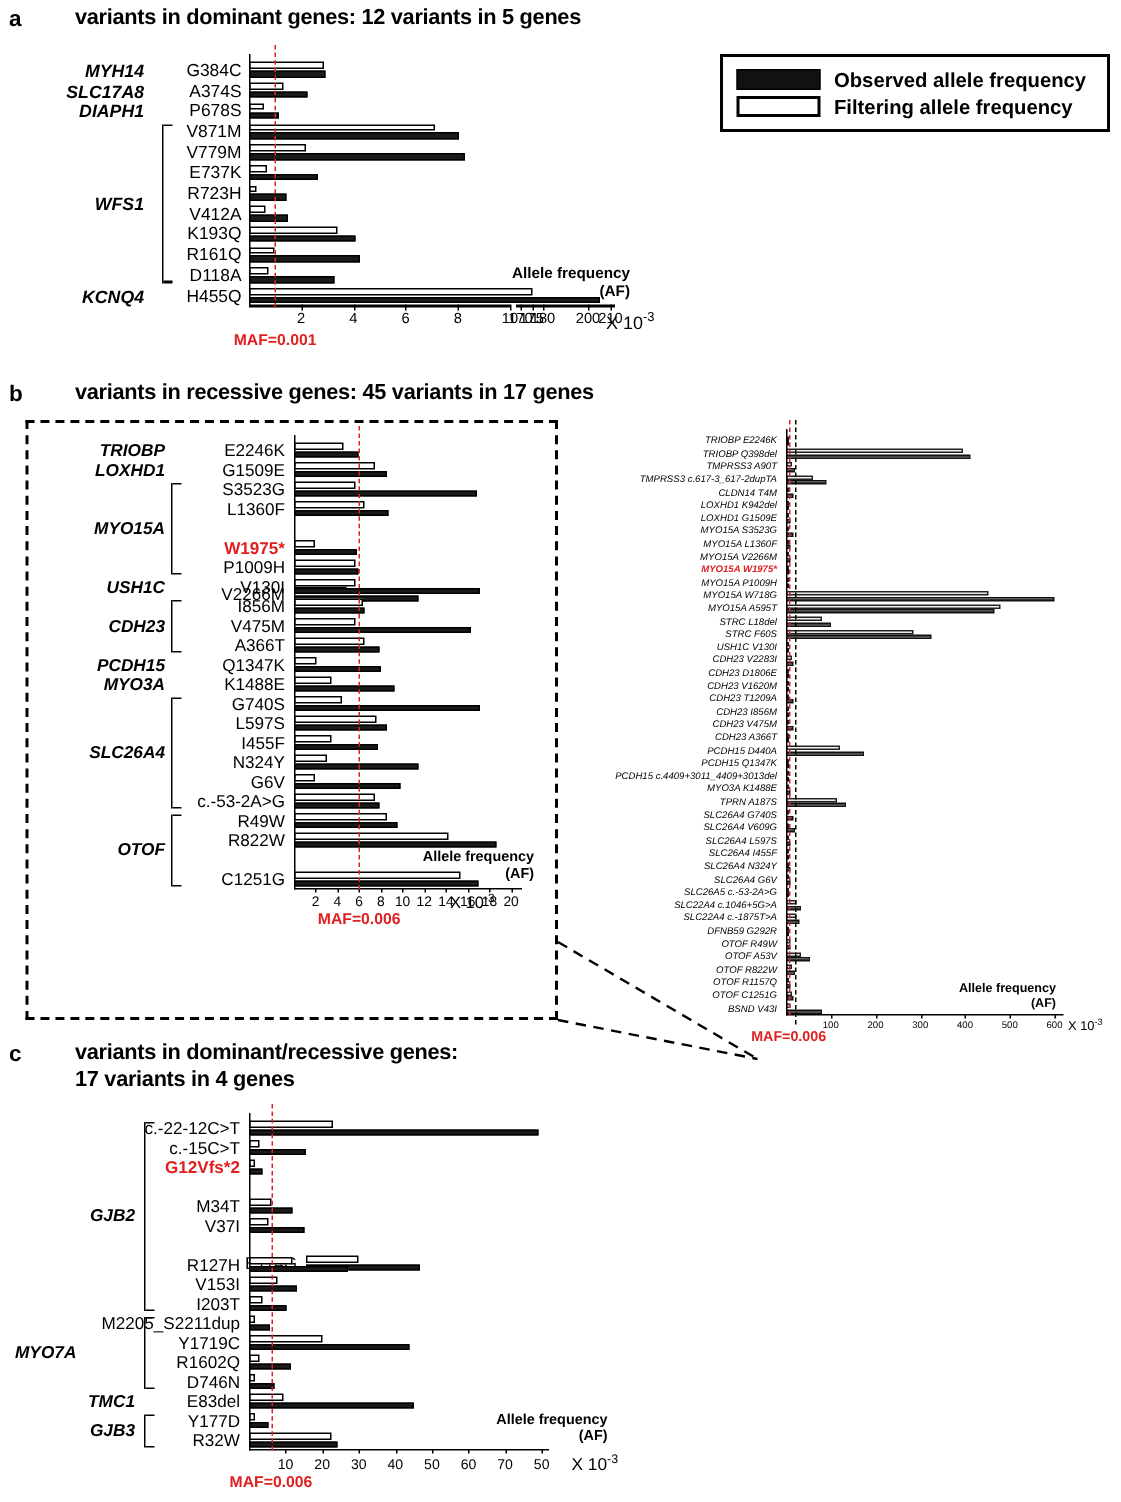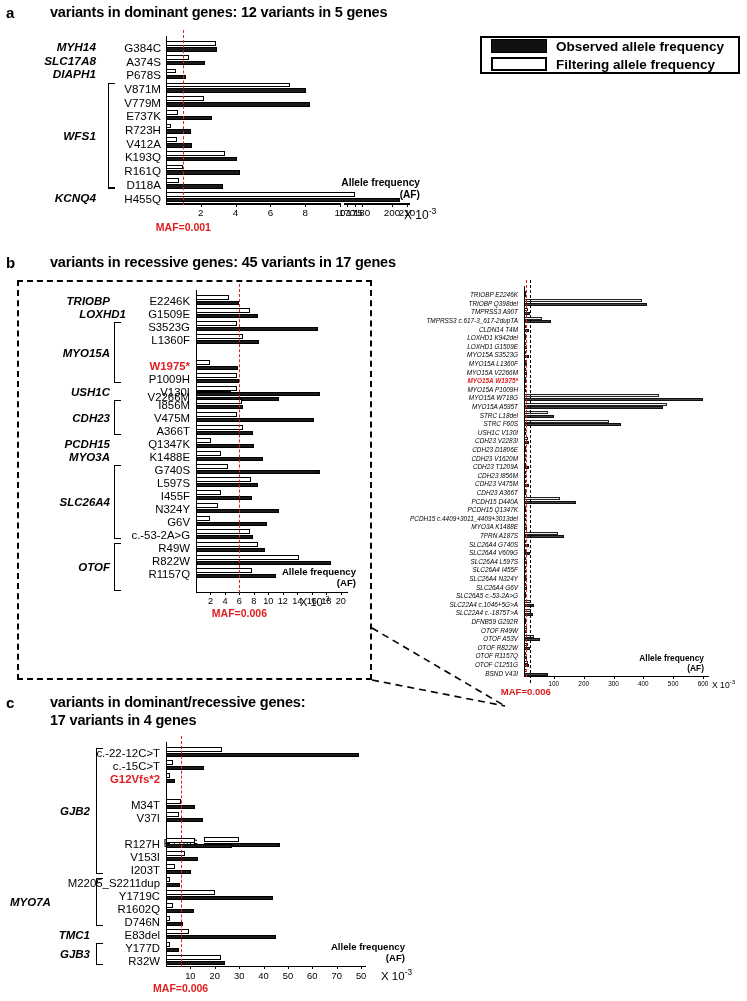--- a/index.html
+++ b/index.html
@@ -71,21 +71,21 @@
   .dashbox { position:absolute; border:2px dashed #000; }
   .conn { position:absolute; }
 </style>
 </head>
 <body>
 
 <div style="position:absolute;left:0;top:0;width:747px;height:248px;">
   <span class="panel-letter" style="position:absolute;left:6px;top:4px;">a</span>
   <span class="panel-title" style="position:absolute;left:30px;top:4px;">variants in dominant genes: 12 variants in 5 genes</span>
 
-  <div class="legend" style="left:480px;top:36px;width:260px;height:38px;">
+  <div class="legend" style="left:480px;top:36px;width:260px;height:52px;">
     <div class="legend-row">
       <span class="legend-sw obs"></span>
       <span class="legend-txt">Observed allele frequency</span>
     </div>
     <div class="legend-row">
       <span class="legend-sw filt"></span>
       <span class="legend-txt">Filtering allele frequency</span>
     </div>
   </div>
 
@@ -299,24 +299,24 @@
       <div class="row" style="position: absolute; left: 0px; top: 261px; width: 100%; height: 13px;">
         <div class="rowlabel" style="left: 193px; right: auto; transform: translate(-100%, -50%); font-size: 11.4px; font-style: normal; font-weight: normal;">R49W</div>
         <div class="bar filt" style="left: 196px; top: 1.2px; width: 62.2476px; height: 4.4px;"></div>
         <div class="bar obs" style="left: 196px; top: 6.77px; width: 68.7619px; height: 4.4px;"></div>
       </div>
       <div class="row" style="position: absolute; left: 0px; top: 274px; width: 100%; height: 13px;">
         <div class="rowlabel" style="left: 193px; right: auto; transform: translate(-100%, -50%); font-size: 11.4px; font-style: normal; font-weight: normal;">R822W</div>
         <div class="bar filt" style="left: 196px; top: 1.2px; width: 102.781px; height: 4.4px;"></div>
         <div class="bar obs" style="left: 196px; top: 6.77px; width: 134.629px; height: 4.4px;"></div>
       </div>
-      <div class="row" style="position: absolute; left: 0px; top: 287px; width: 100%; height: 13px;">
-        <div class="rowlabel" style="left: 193px; right: auto; transform: translate(-100%, -50%); font-size: 11.4px; font-style: normal; font-weight: normal;">R1157Q</div>
-        <div class="bar filt" style="left: 196px; top: 1.2px; width: 55.7333px; height: 4.4px;"></div>
-        <div class="bar obs" style="left: 196px; top: 6.77px; width: 79.619px; height: 4.4px;"></div>
+      <div class="row" style="position: absolute; left: 0px; top: 300px; width: 100%; height: 13px;">
+        <div class="rowlabel" style="left: 193px; right: auto; transform: translate(-100%, -50%); font-size: 11.4px; font-style: normal; font-weight: normal;">C1251G</div>
+        <div class="bar filt" style="left: 196px; top: 1.2px; width: 110.743px; height: 4.4px;"></div>
+        <div class="bar obs" style="left: 196px; top: 6.77px; width: 123.048px; height: 4.4px;"></div>
       </div>
       <div class="axis-line" style="left: 196px; top: 312px; width: 152px; height: 1.3px;"></div>
       <div class="axis-line" style="left: 196px; top: 10px; width: 1.3px; height: 303px;"></div>
       <div class="tick" style="left: 210.476px; top: 312px; height: 3.3px;"></div>
       <div class="ticklabel" style="left: 210.476px; top: 315.5px; font-size: 9.2px;">2</div>
       <div class="tick" style="left: 224.952px; top: 312px; height: 3.3px;"></div>
       <div class="ticklabel" style="left: 224.952px; top: 315.5px; font-size: 9.2px;">4</div>
       <div class="tick" style="left: 239.429px; top: 312px; height: 3.3px;"></div>
       <div class="ticklabel" style="left: 239.429px; top: 315.5px; font-size: 9.2px;">6</div>
       <div class="tick" style="left: 253.905px; top: 312px; height: 3.3px;"></div>
@@ -334,21 +334,21 @@
       <div class="tick" style="left: 340.762px; top: 312px; height: 3.3px;"></div>
       <div class="ticklabel" style="left: 340.762px; top: 315.5px; font-size: 9.2px;">20</div>
       <div class="maf-line" style="left: 239.429px; top: 4px; height: 309px;"></div>
       <div class="maf-label" style="left: 239.429px; top: 327px; font-size: 10.5px; transform: translateX(-50%);">MAF=0.006</div>
       <div class="axis-title" style="right: 16px; top: 286px; font-size: 9.6px;">
         <div>Allele frequency</div>
         <div>(AF)</div>
       </div>
       <div class="x10" style="left: 300px; top: 314px; font-size: 11px;">X 10<sup style="font-size: 0.72em;">-3</sup></div>
       <div class="genelabel" style="left: 18px; top: 20.5px; width: 92px; font-size: 11.5px; text-align: right;">TRIOBP</div>
-      <div class="genelabel" style="left: 34px; top: 33.5px; width: 92px; font-size: 11.5px; ">LOXHD1</div>
+      <div class="genelabel" style="left: 18px; top: 33.5px; width: 92px; font-size: 11.5px; ">LOXHD1</div>
       <div class="genelabel" style="left: 18px; top: 72.5px; width: 92px; font-size: 11.5px; text-align: right;">MYO15A</div>
       <div class="bracket" style="left: 114px; top: 42px; height: 61px;"></div>
       <div class="genelabel" style="left: 18px; top: 111.5px; width: 92px; font-size: 11.5px; text-align: right;">USH1C</div>
       <div class="genelabel" style="left: 18px; top: 137.5px; width: 92px; font-size: 11.5px; text-align: right;">CDH23</div>
       <div class="bracket" style="left: 114px; top: 120px; height: 35px;"></div>
       <div class="genelabel" style="left: 18px; top: 163.5px; width: 92px; font-size: 11.5px; text-align: right;">PCDH15</div>
       <div class="genelabel" style="left: 18px; top: 176.5px; width: 92px; font-size: 11.5px; text-align: right;">MYO3A</div>
       <div class="genelabel" style="left: 18px; top: 222px; width: 92px; font-size: 11.5px; text-align: right;">SLC26A4</div>
       <div class="bracket" style="left: 114px; top: 185px; height: 74px;"></div>
       <div class="genelabel" style="left: 18px; top: 287px; width: 92px; font-size: 11.5px; text-align: right;">OTOF</div>

